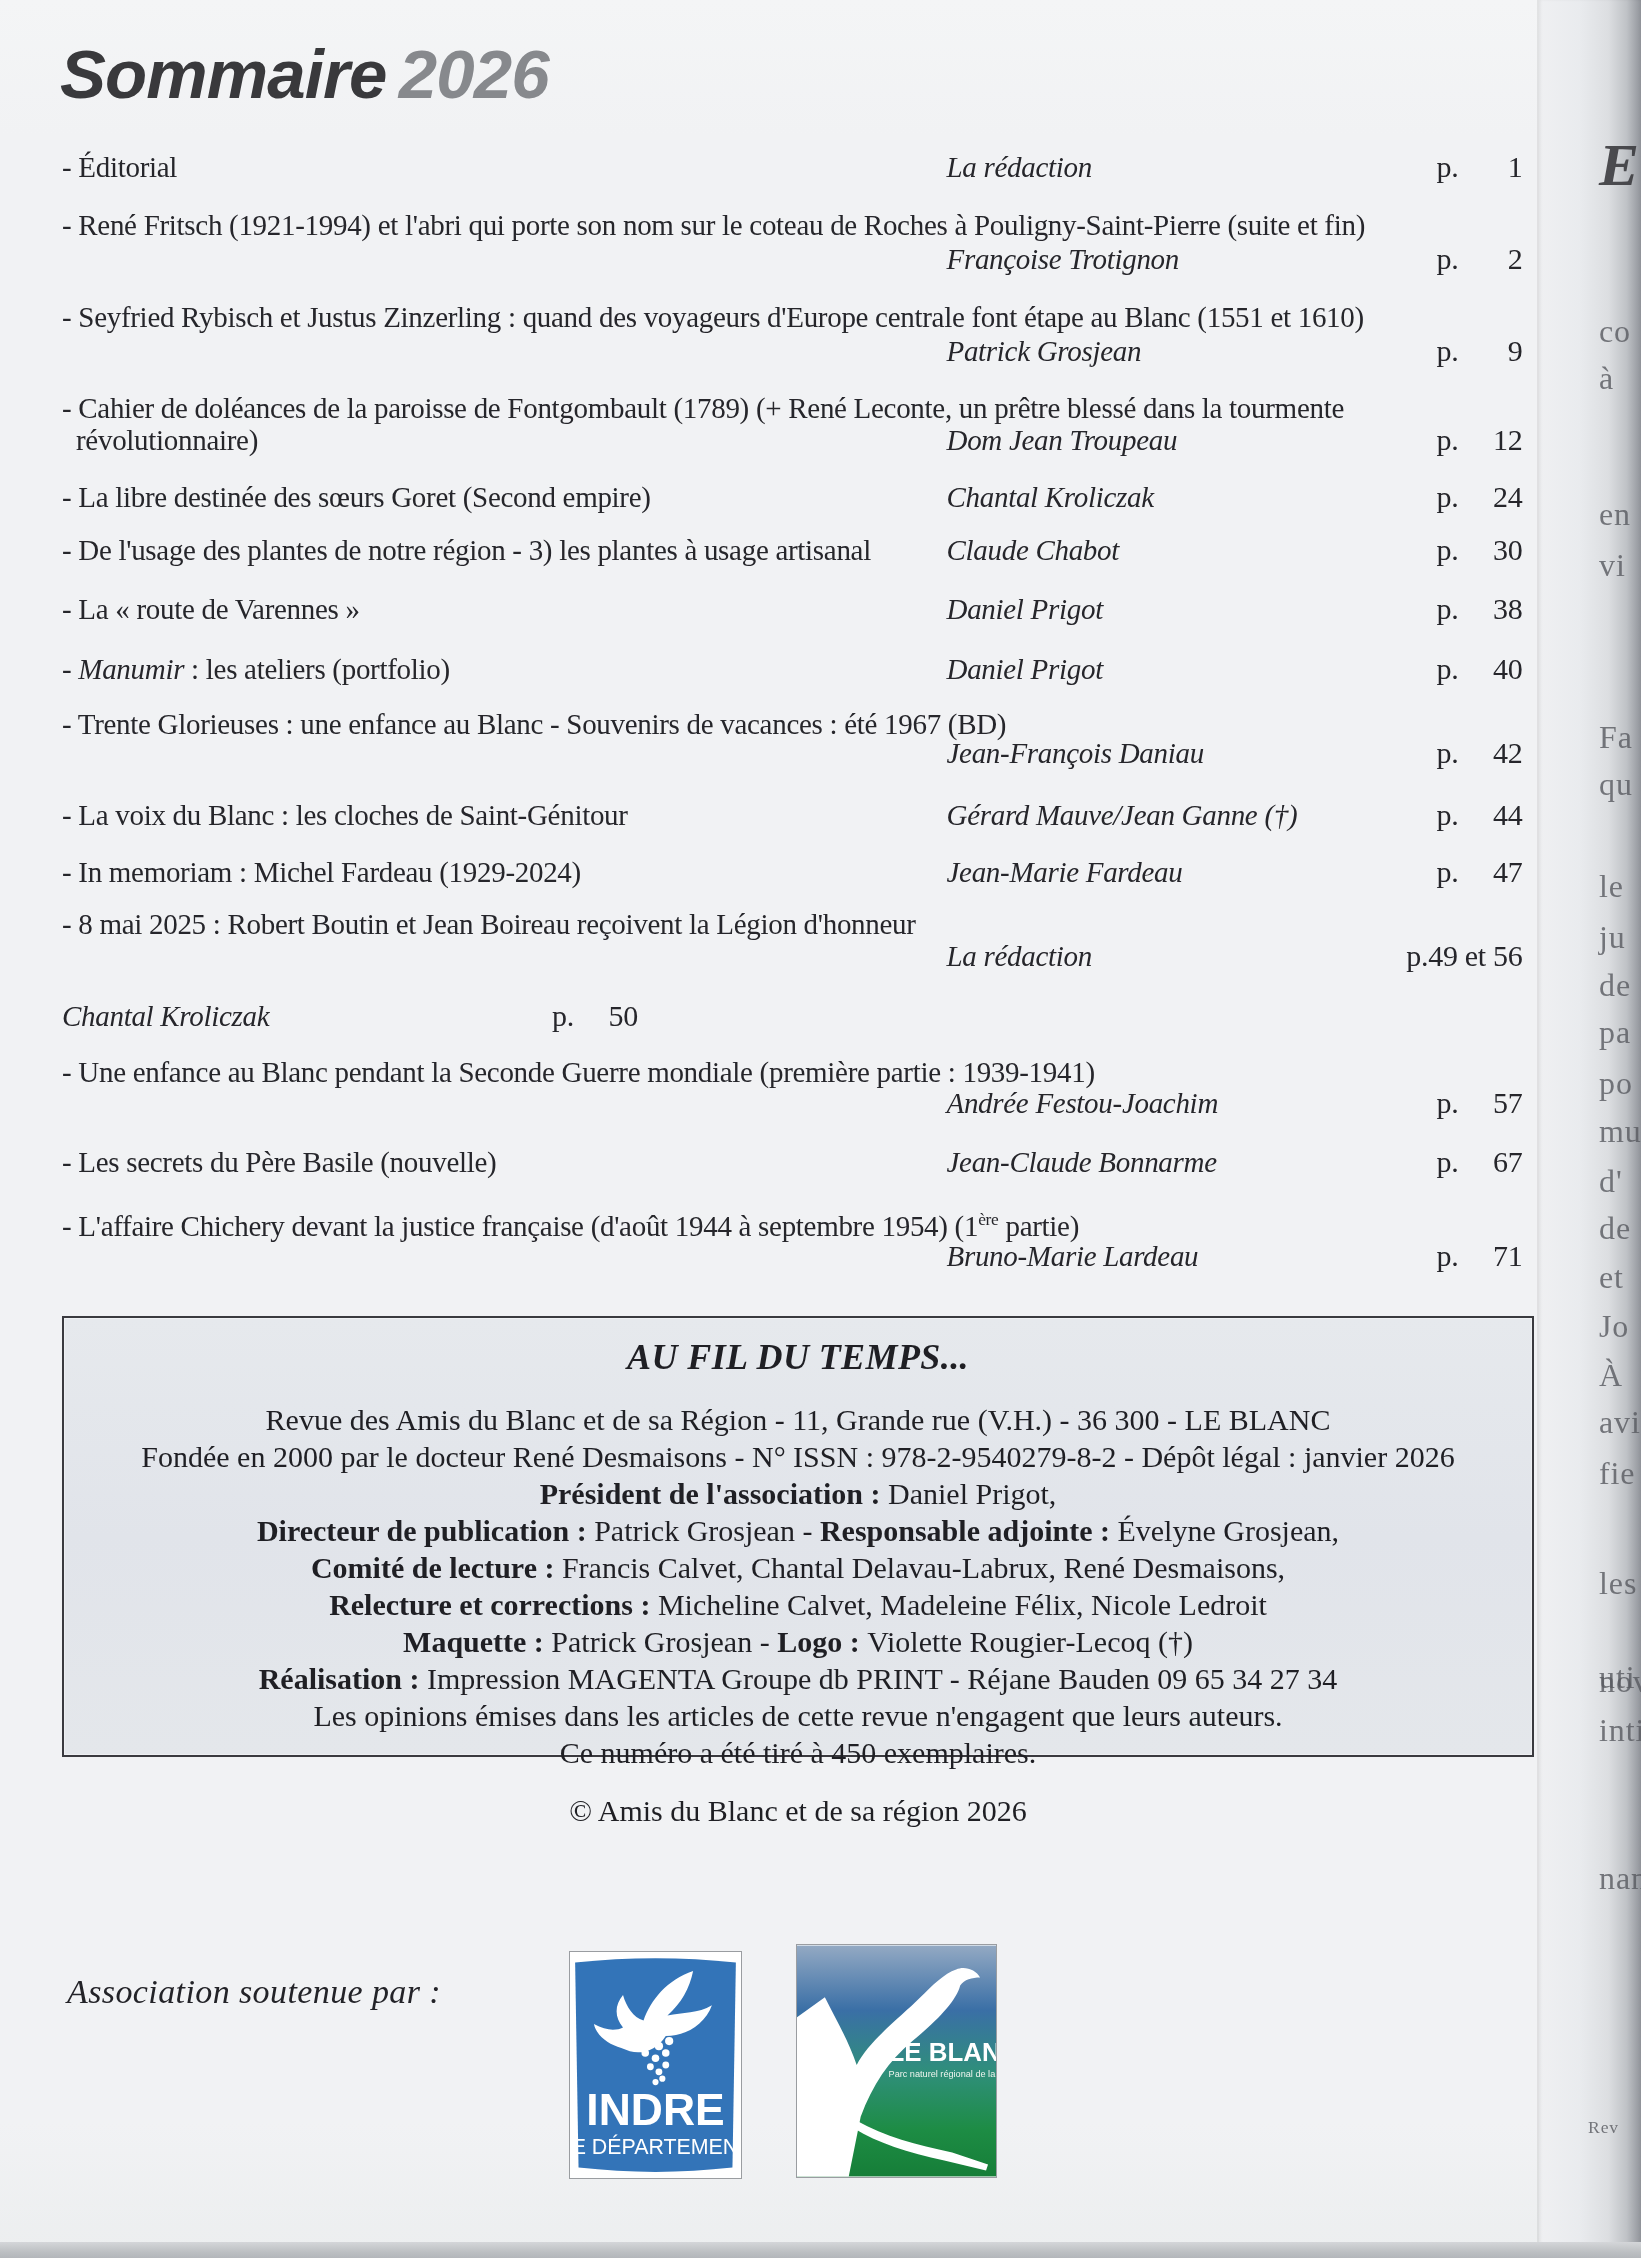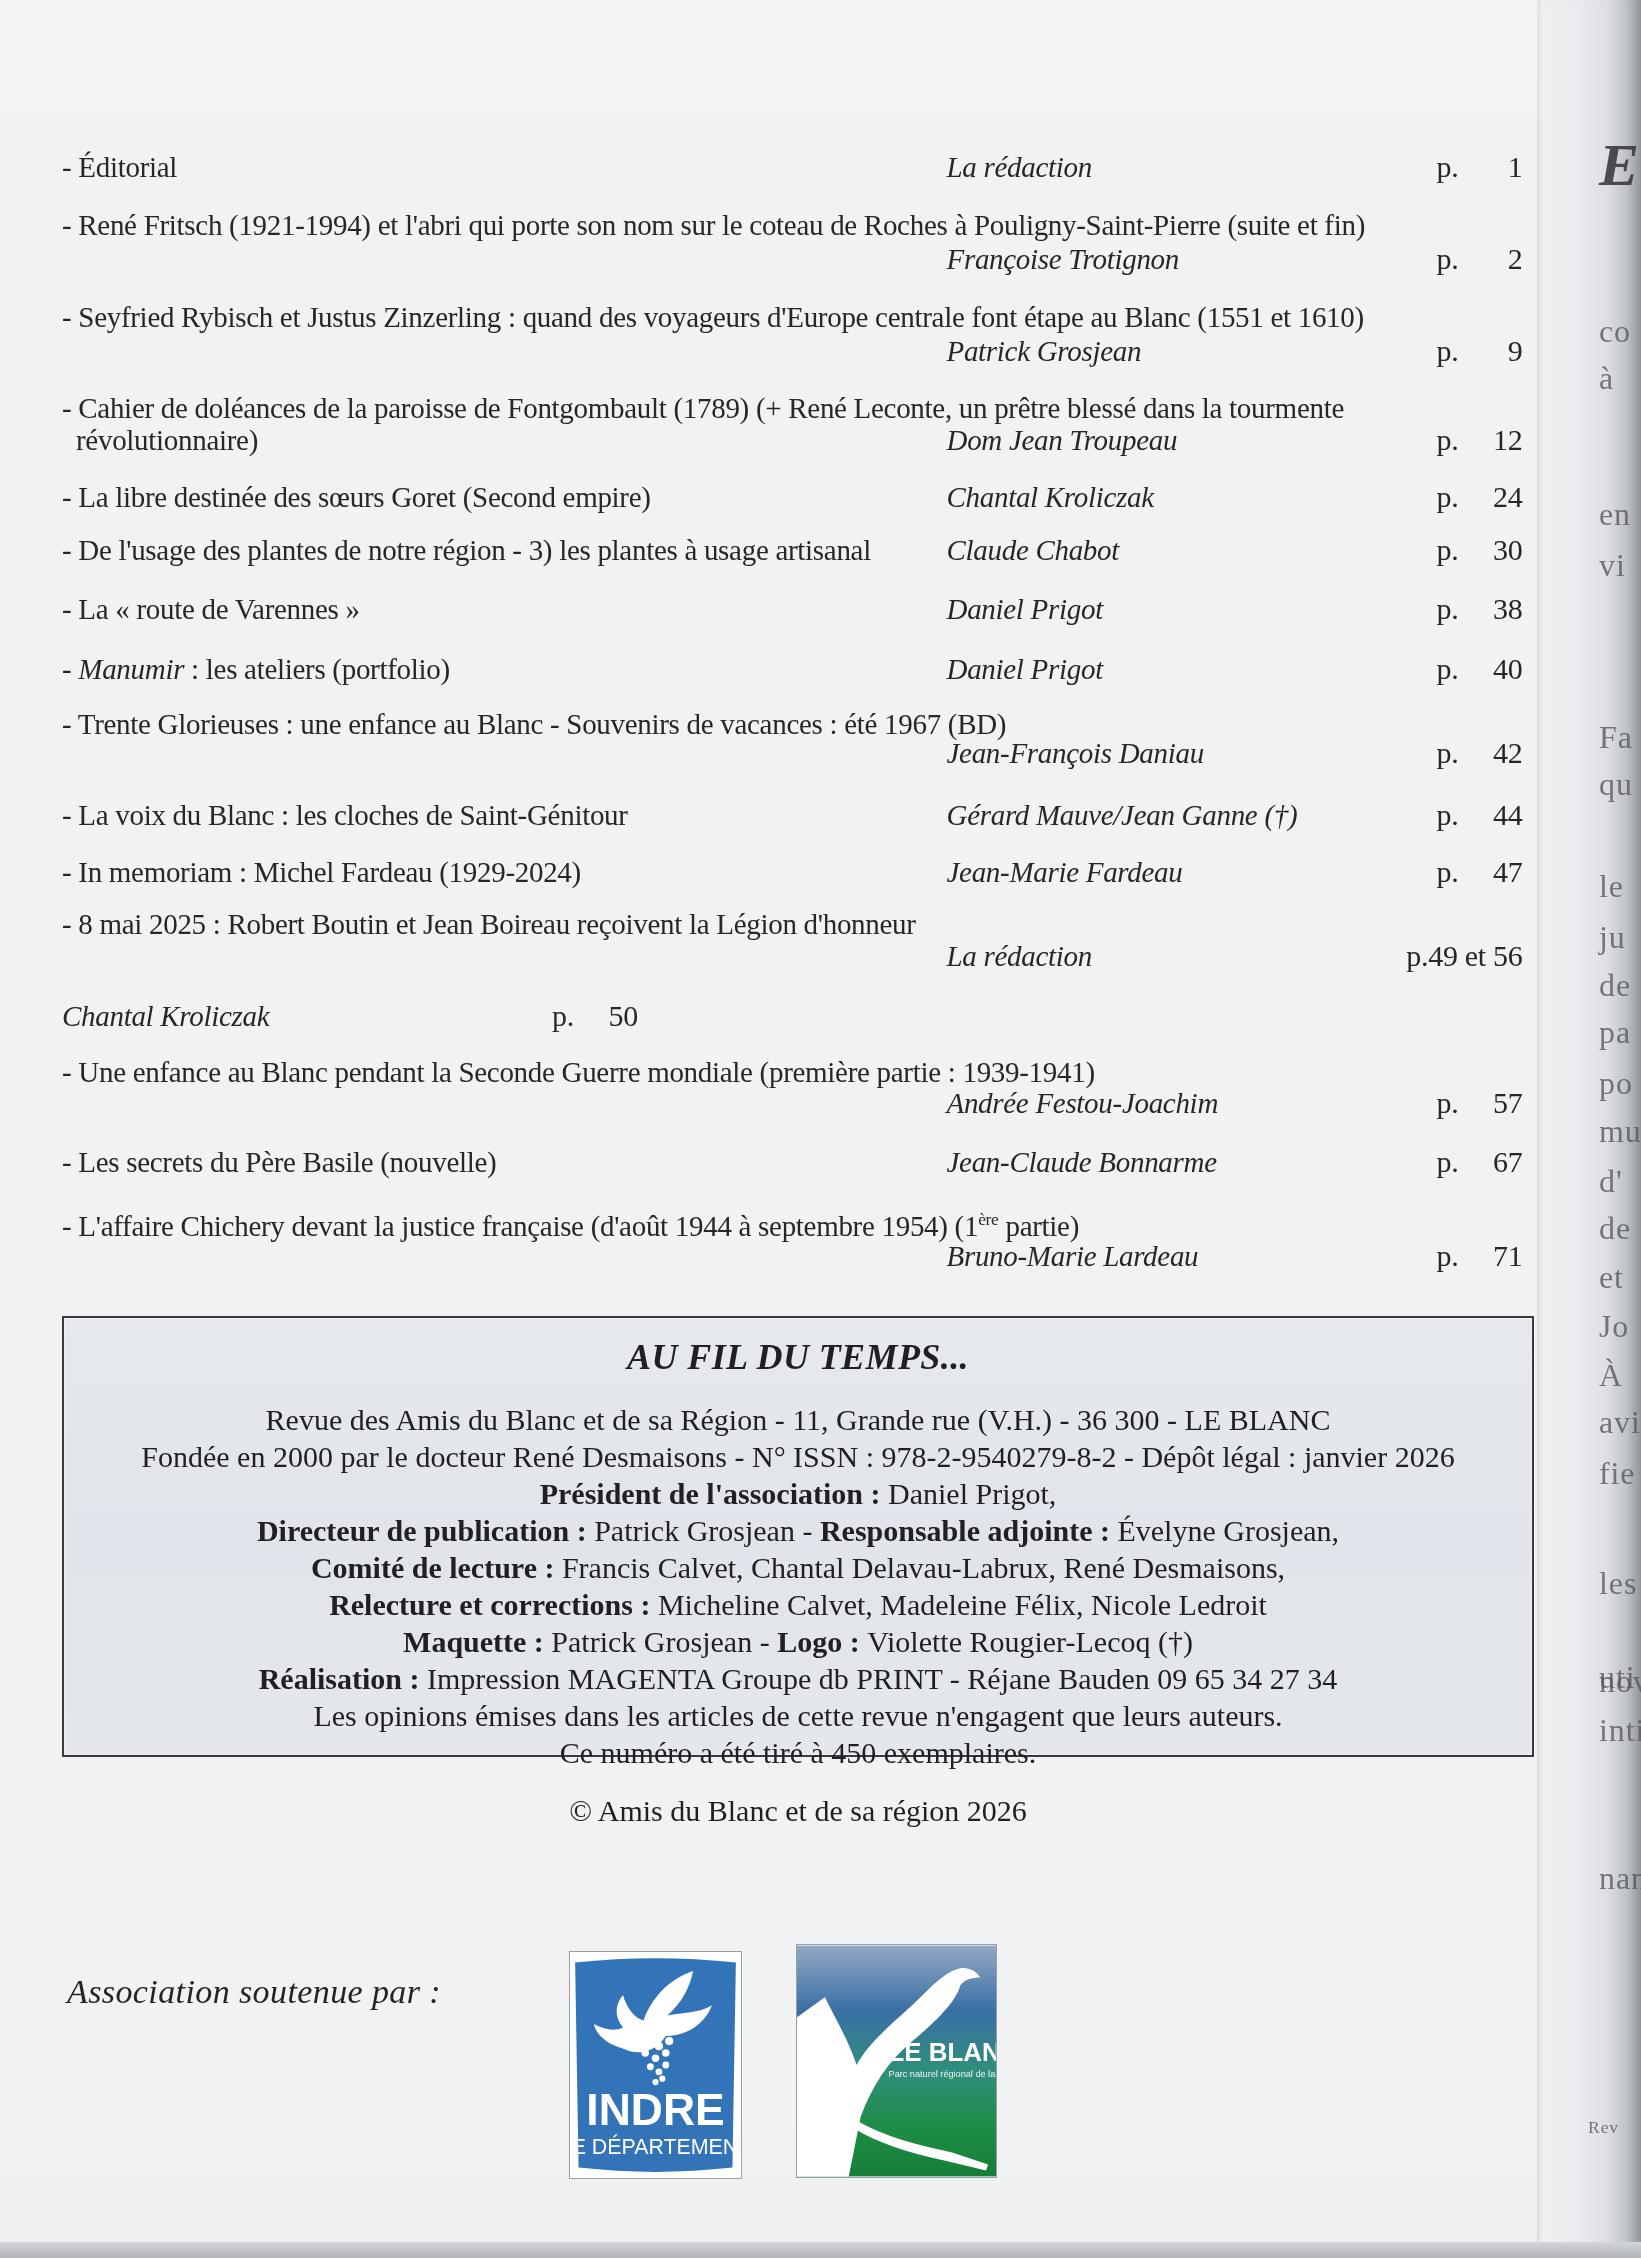--- a/index.html
+++ b/index.html
@@ -52,20 +52,23 @@
   .edge-frag.tiny{font-size:17.6px;left:49px;}
   .bottom-strip{position:absolute;left:0;top:2242px;width:1642px;height:17px;
     background:linear-gradient(180deg,#d4d6d9 0%,#bcbfc2 60%,#b2b5b9 100%);}
   .gutter-line{position:absolute;left:1537px;top:0;width:2.6px;height:2258px;background:rgba(0,0,0,.07);}
 </style>
 </head>
 <body>
 
 <div class="canvas">
 
+  <div class="page-title">
+    <span class="main">Sommaire</span><span class="yr">2026</span>
+  </div>
 
   <div id="toc">
       <div class="toc-row" style="top: 146px;">
         <div class="tr-title"><span>- Éditorial</span></div>
         <div class="tr-author">La rédaction</div>
         <div class="tr-page">
           <span class="p-label">p.</span>
           <span class="p-num">1</span>
         </div>
       </div>

